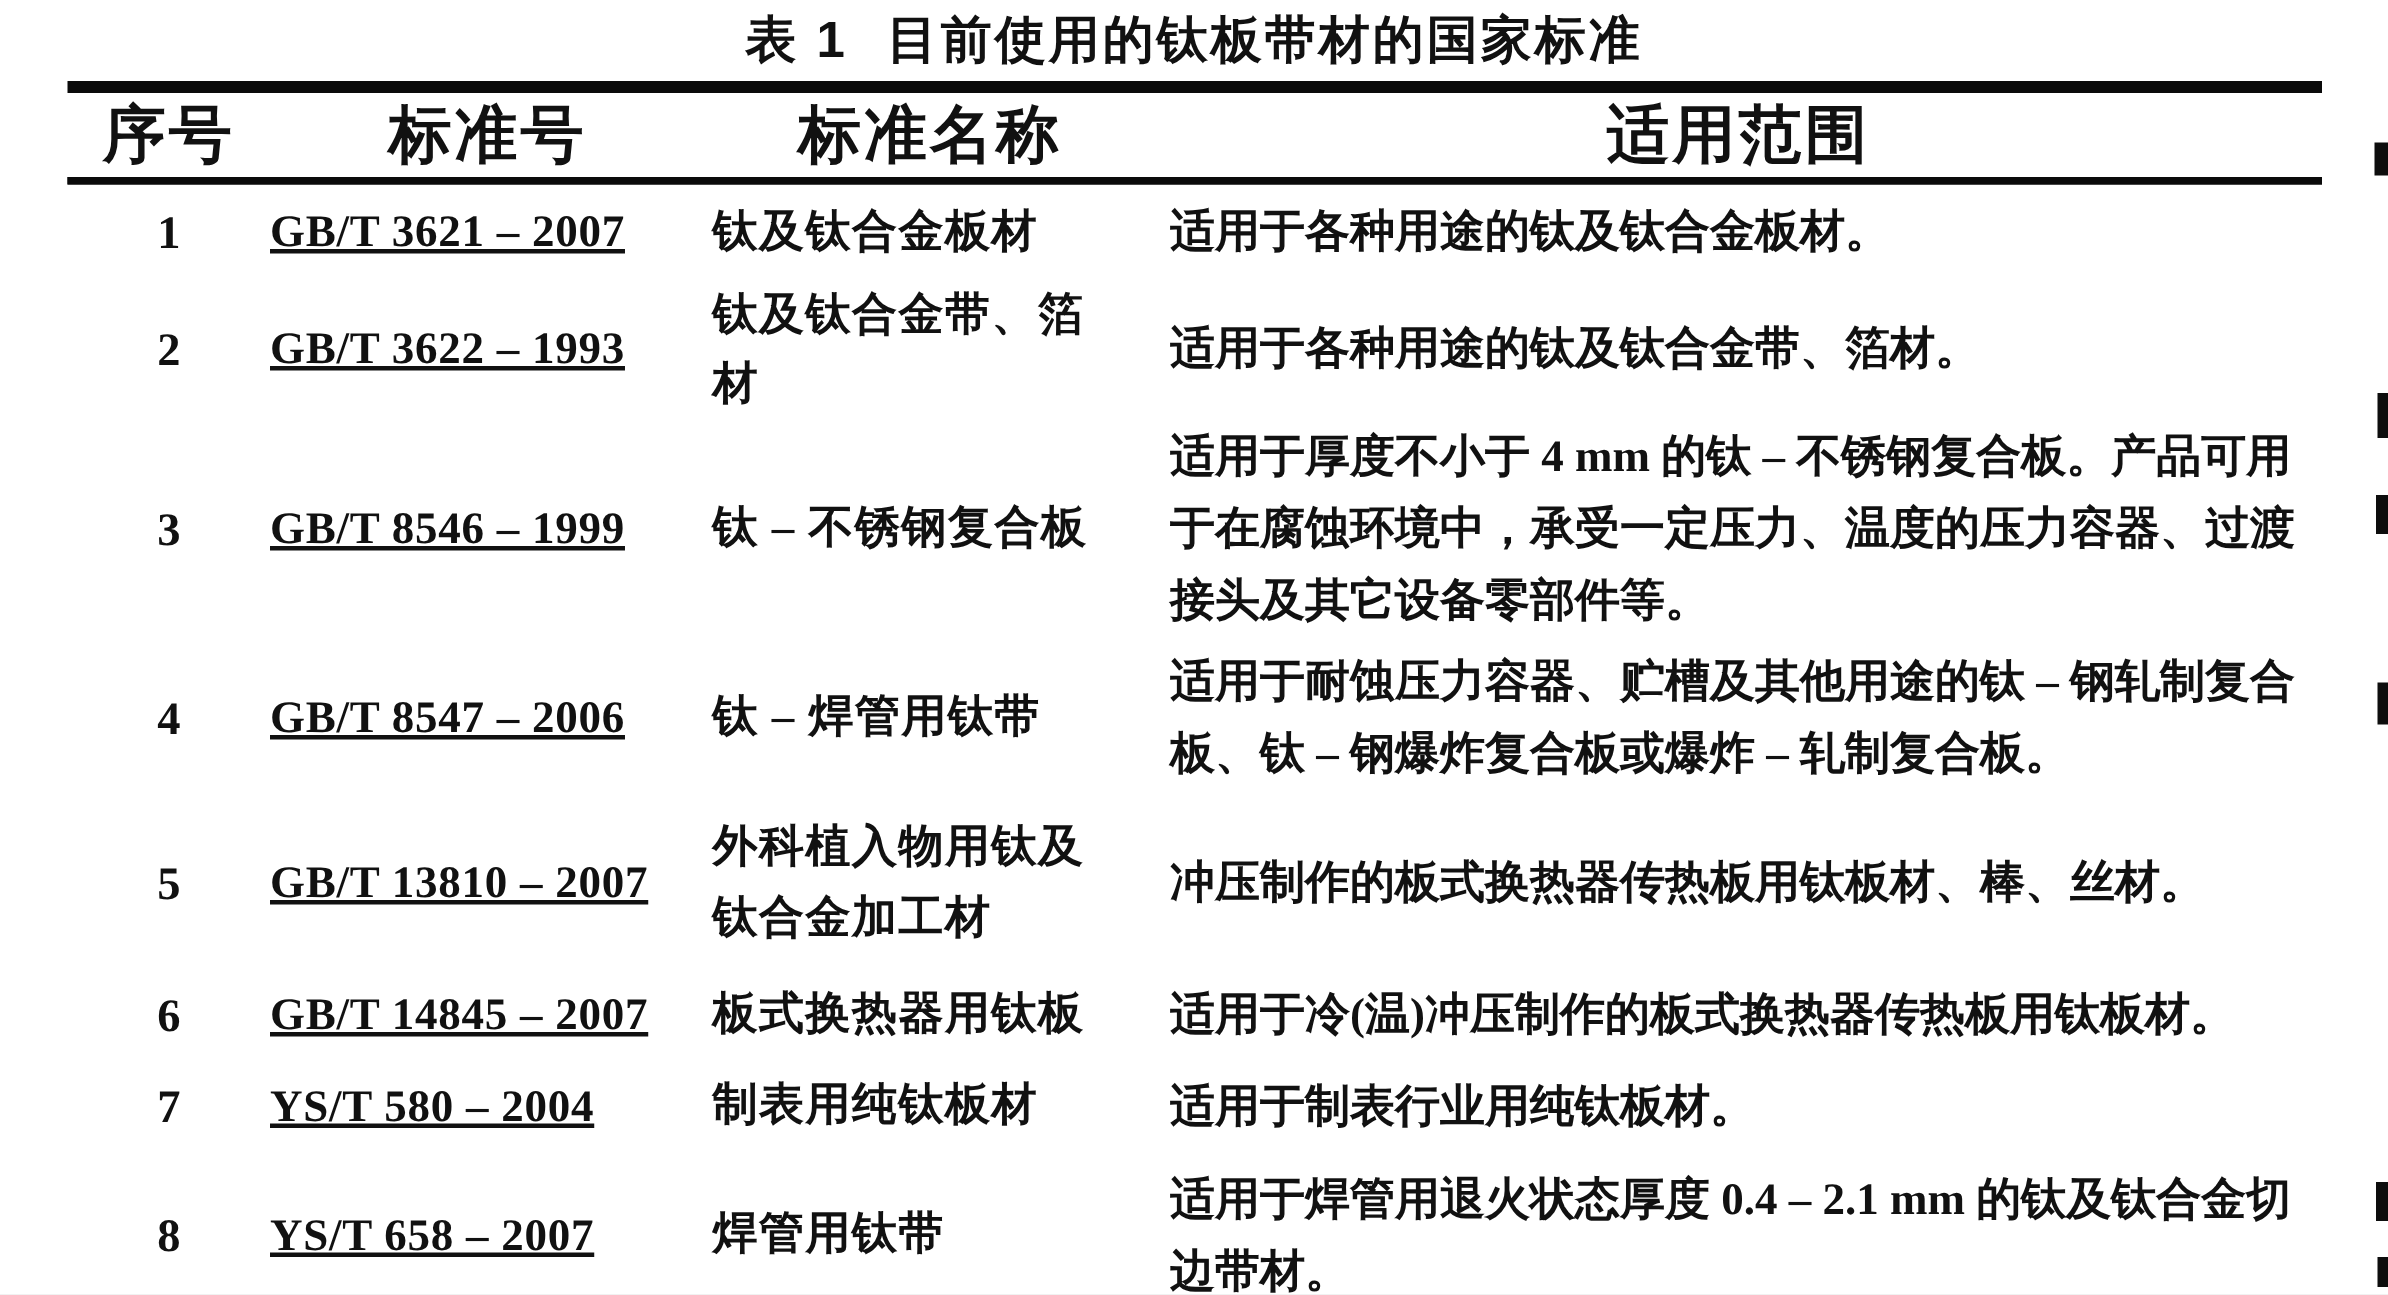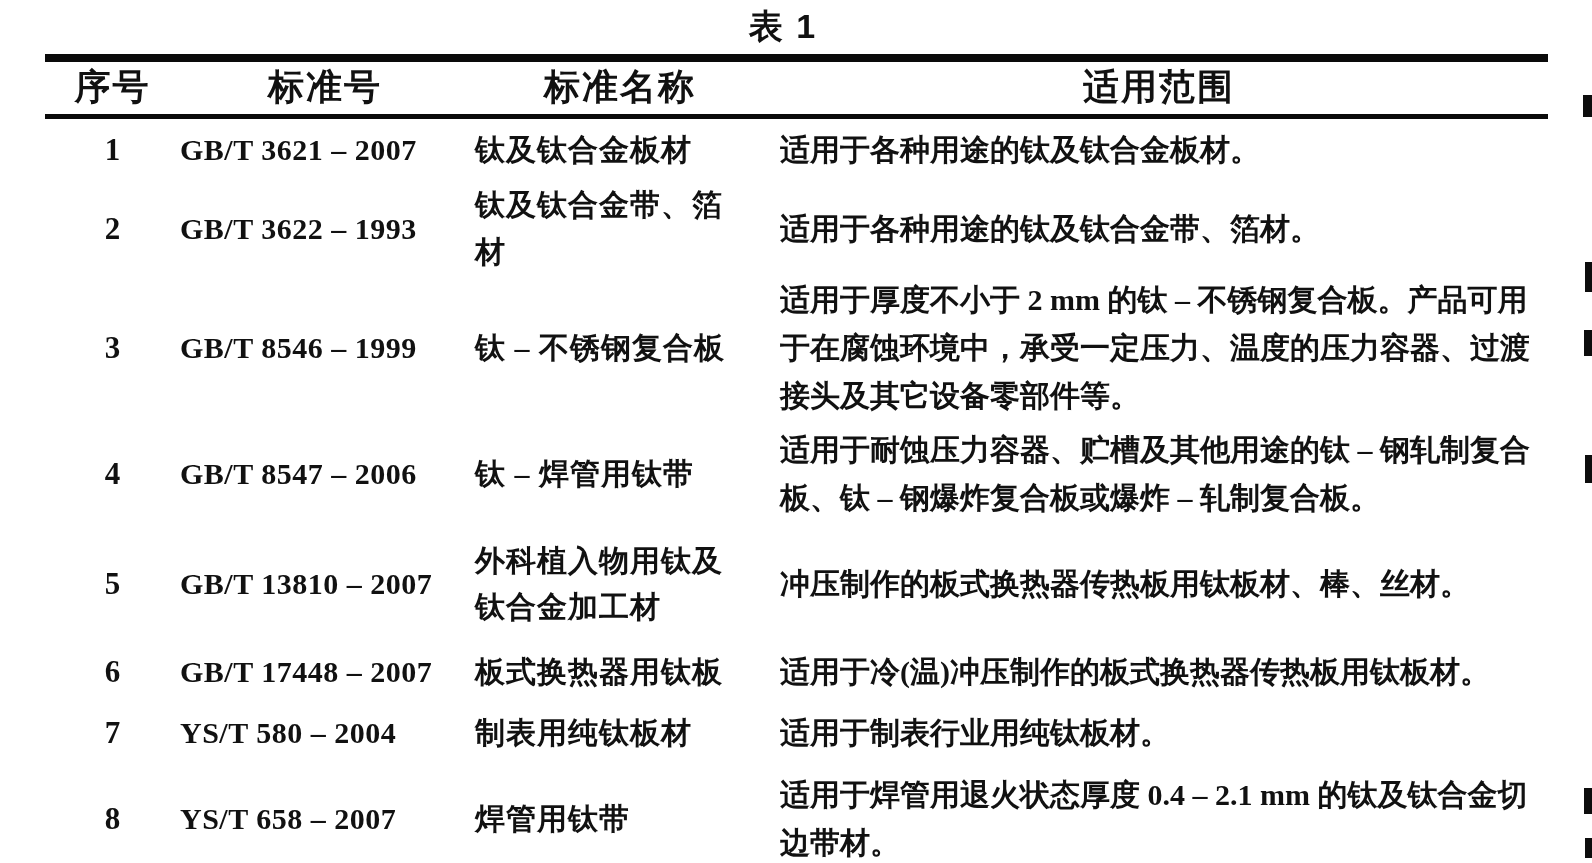--- a/index.html
+++ b/index.html
@@ -26,35 +26,35 @@
     border-collapse:collapse;
     table-layout:fixed;
   }
   table.std thead tr{
     border-top:8px solid #0a0a0a;
     border-bottom:5px solid #0a0a0a;
     height:58px;
   }
   th{
     font-family:Liberation Serif, serif;
-    font-weight:700;font-size:36px;
+    font-weight:700;font-size:42px;
     text-align:center;letter-spacing:2px;
     padding:0;
   }
   td{
     font-size:30px;font-weight:700;
     vertical-align:middle;
     padding:0;
   }
   col.c-no{width:135px;}
   col.c-std{width:290px;}
   col.c-name{width:300px;}
   col.c-scope{width:778px;}
   td.no{text-align:center;font-size:31px;}
-  td.std-num{letter-spacing:0.5px;white-space:nowrap;}
+  td.std-num{letter-spacing:0.5px;white-space:nowrap;text-decoration:underline;}
   td.name{padding-left:5px;padding-right:28px;line-height:1.55;letter-spacing:1px;}
   td.scope{padding-left:10px;padding-right:18px;line-height:1.6;letter-spacing:0;}
   tbody tr:nth-child(1){height:66px;}
   tbody tr:nth-child(2){height:64px;}
   tbody tr:nth-child(3){height:146px;}
   tbody tr:nth-child(4){height:106px;}
   tbody tr:nth-child(5){height:114px;}
   tbody tr:nth-child(6){height:62px;}
   tbody tr:nth-child(7){height:60px;}
   tbody tr:nth-child(8){height:112px;}
@@ -67,20 +67,21 @@
   .a5{left:1584px;top:788px;width:8px;height:26px;}
   .a6{left:1585px;top:838px;width:7px;height:20px;}
 </style>
 </head>
 <body>
 
 <div class="page">
 
   <div class="caption">
     <span class="label">表 1</span>
+    <span class="title">目前使用的钛板带材的国家标准</span>
   </div>
 
   <table class="std">
     <colgroup>
       <col class="c-no">
         <col class="c-std">
         <col class="c-name">
         <col class="c-scope">
     </colgroup>
     <thead>
@@ -101,37 +102,37 @@
       <tr>
         <td class="no">2</td>
         <td class="std-num">GB/T 3622 – 1993</td>
         <td class="name">钛及钛合金带、箔材</td>
         <td class="scope">适用于各种用途的钛及钛合金带、箔材。</td>
       </tr>
       <tr>
         <td class="no">3</td>
         <td class="std-num">GB/T 8546 – 1999</td>
         <td class="name">钛 – 不锈钢复合板</td>
-        <td class="scope">适用于厚度不小于 2 mm 的钛 – 不锈钢复合板。产品可用于在腐蚀环境中，承受一定压力、温度的压力容器、过渡接头及其它设备零部件等。</td>
+        <td class="scope">适用于厚度不小于 4 mm 的钛 – 不锈钢复合板。产品可用于在腐蚀环境中，承受一定压力、温度的压力容器、过渡接头及其它设备零部件等。</td>
       </tr>
       <tr>
         <td class="no">4</td>
         <td class="std-num">GB/T 8547 – 2006</td>
         <td class="name">钛 – 焊管用钛带</td>
         <td class="scope">适用于耐蚀压力容器、贮槽及其他用途的钛 – 钢轧制复合板、钛 – 钢爆炸复合板或爆炸 – 轧制复合板。</td>
       </tr>
       <tr>
         <td class="no">5</td>
         <td class="std-num">GB/T 13810 – 2007</td>
         <td class="name">外科植入物用钛及钛合金加工材</td>
         <td class="scope">冲压制作的板式换热器传热板用钛板材、棒、丝材。</td>
       </tr>
       <tr>
         <td class="no">6</td>
-        <td class="std-num">GB/T 17448 – 2007</td>
+        <td class="std-num">GB/T 14845 – 2007</td>
         <td class="name">板式换热器用钛板</td>
         <td class="scope">适用于冷(温)冲压制作的板式换热器传热板用钛板材。</td>
       </tr>
       <tr>
         <td class="no">7</td>
         <td class="std-num">YS/T 580 – 2004</td>
         <td class="name">制表用纯钛板材</td>
         <td class="scope">适用于制表行业用纯钛板材。</td>
       </tr>
       <tr>

